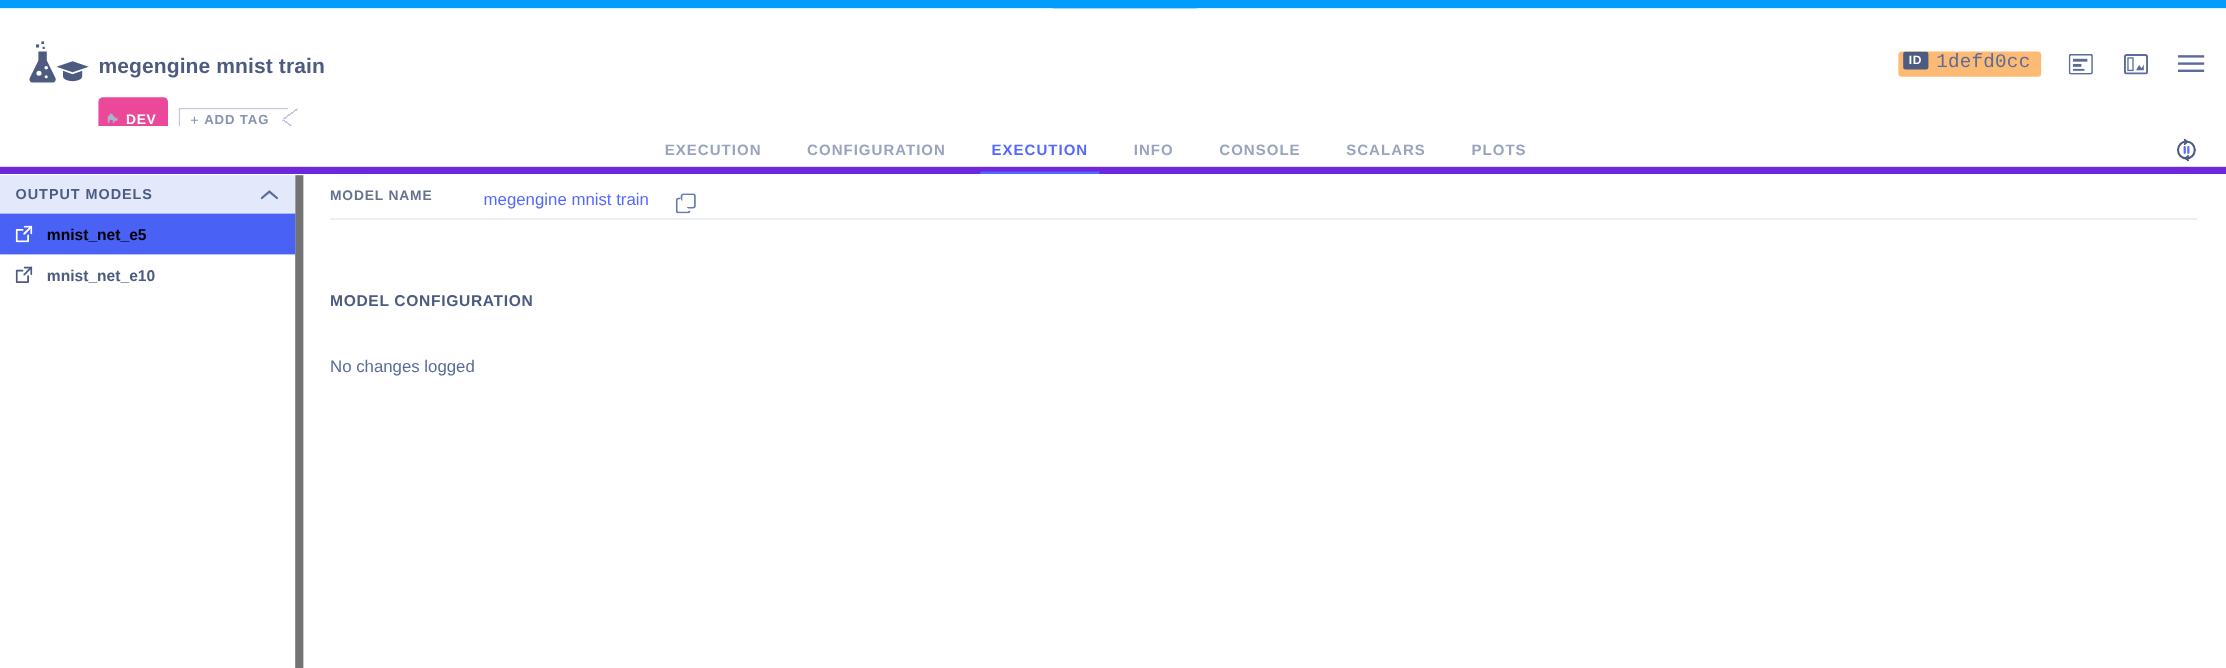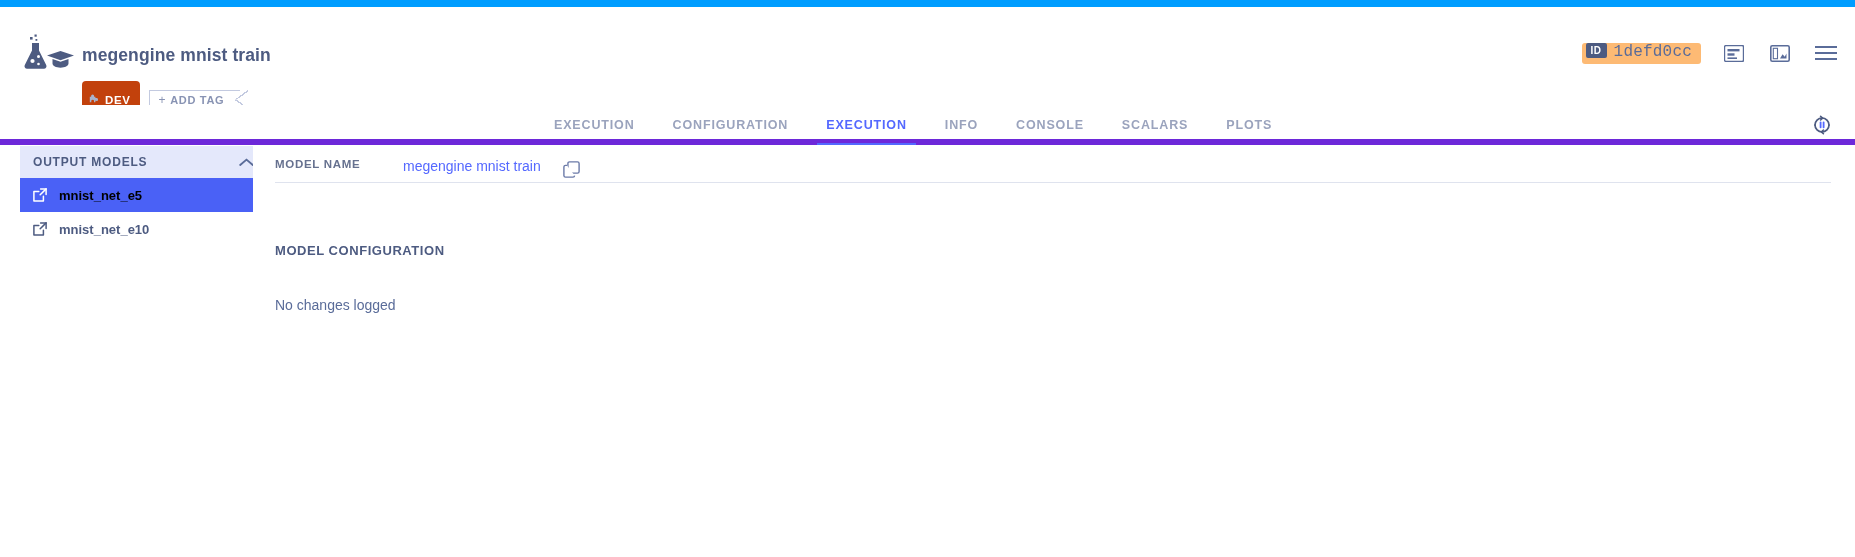--- a/index.html
+++ b/index.html
@@ -79,21 +79,21 @@
     align-items: center;
     gap: 9px;
   }
   .tag-dev {
     display: flex;
     align-items: center;
     gap: 5px;
     height: 37px;
     padding: 0 10px 0 7px;
     border-radius: 4px;
-    background: #c2410c;
+    background: #ec4899;
     color: #ffffff;
     font-size: 11.5px;
     font-weight: bold;
     letter-spacing: 0.6px;
   }
   .tag-dev svg { display: block; }
   .tag-add {
     position: relative;
     display: flex;
     align-items: center;
@@ -213,22 +213,21 @@
     cursor: pointer;
   }
 
   
   .sidebar {
     position: absolute;
     top: 146px; left: 0;
     width: 253px;
     height: 411px;
     background: #ffffff;
-    border-right: 5px solid #737373;
-    margin-left: 20px;
+    border-right: 7px solid #737373;
   }
   .sb-header {
     display: flex;
     align-items: center;
     justify-content: space-between;
     height: 32px;
     padding: 0 14px 0 13px;
     background: #e4e8fb;
     color: #4d5b81;
     font-size: 12px;

